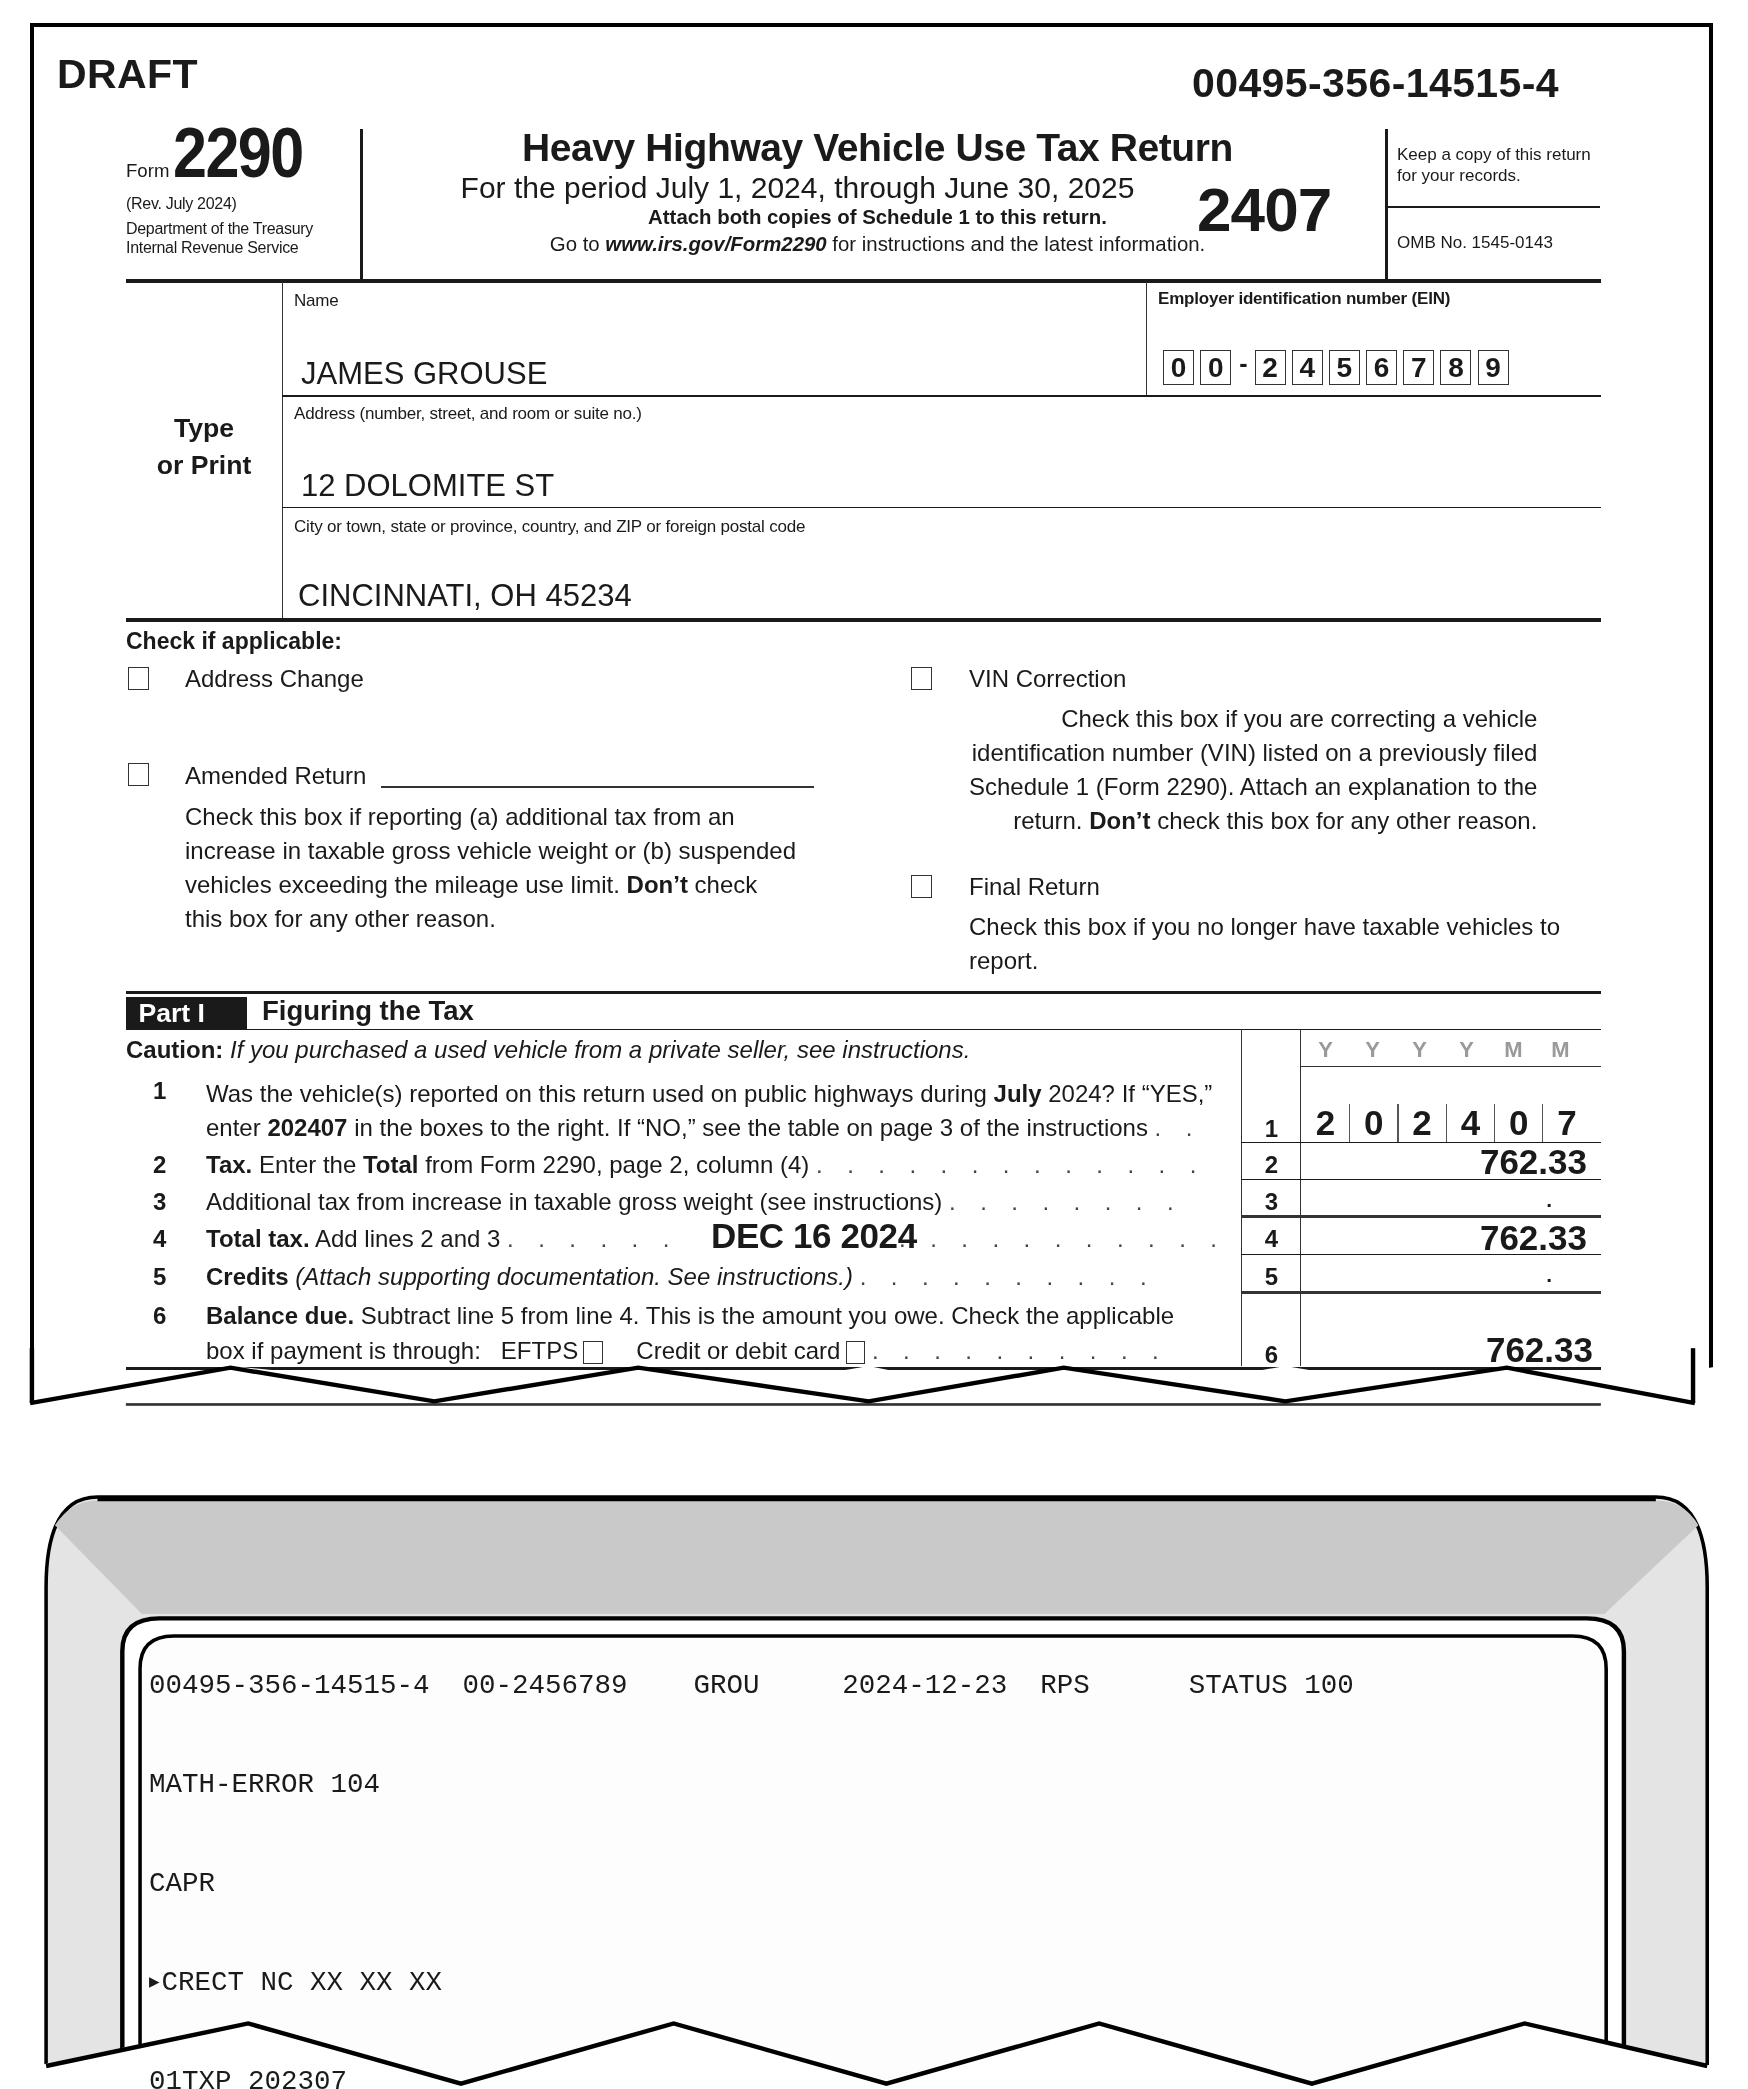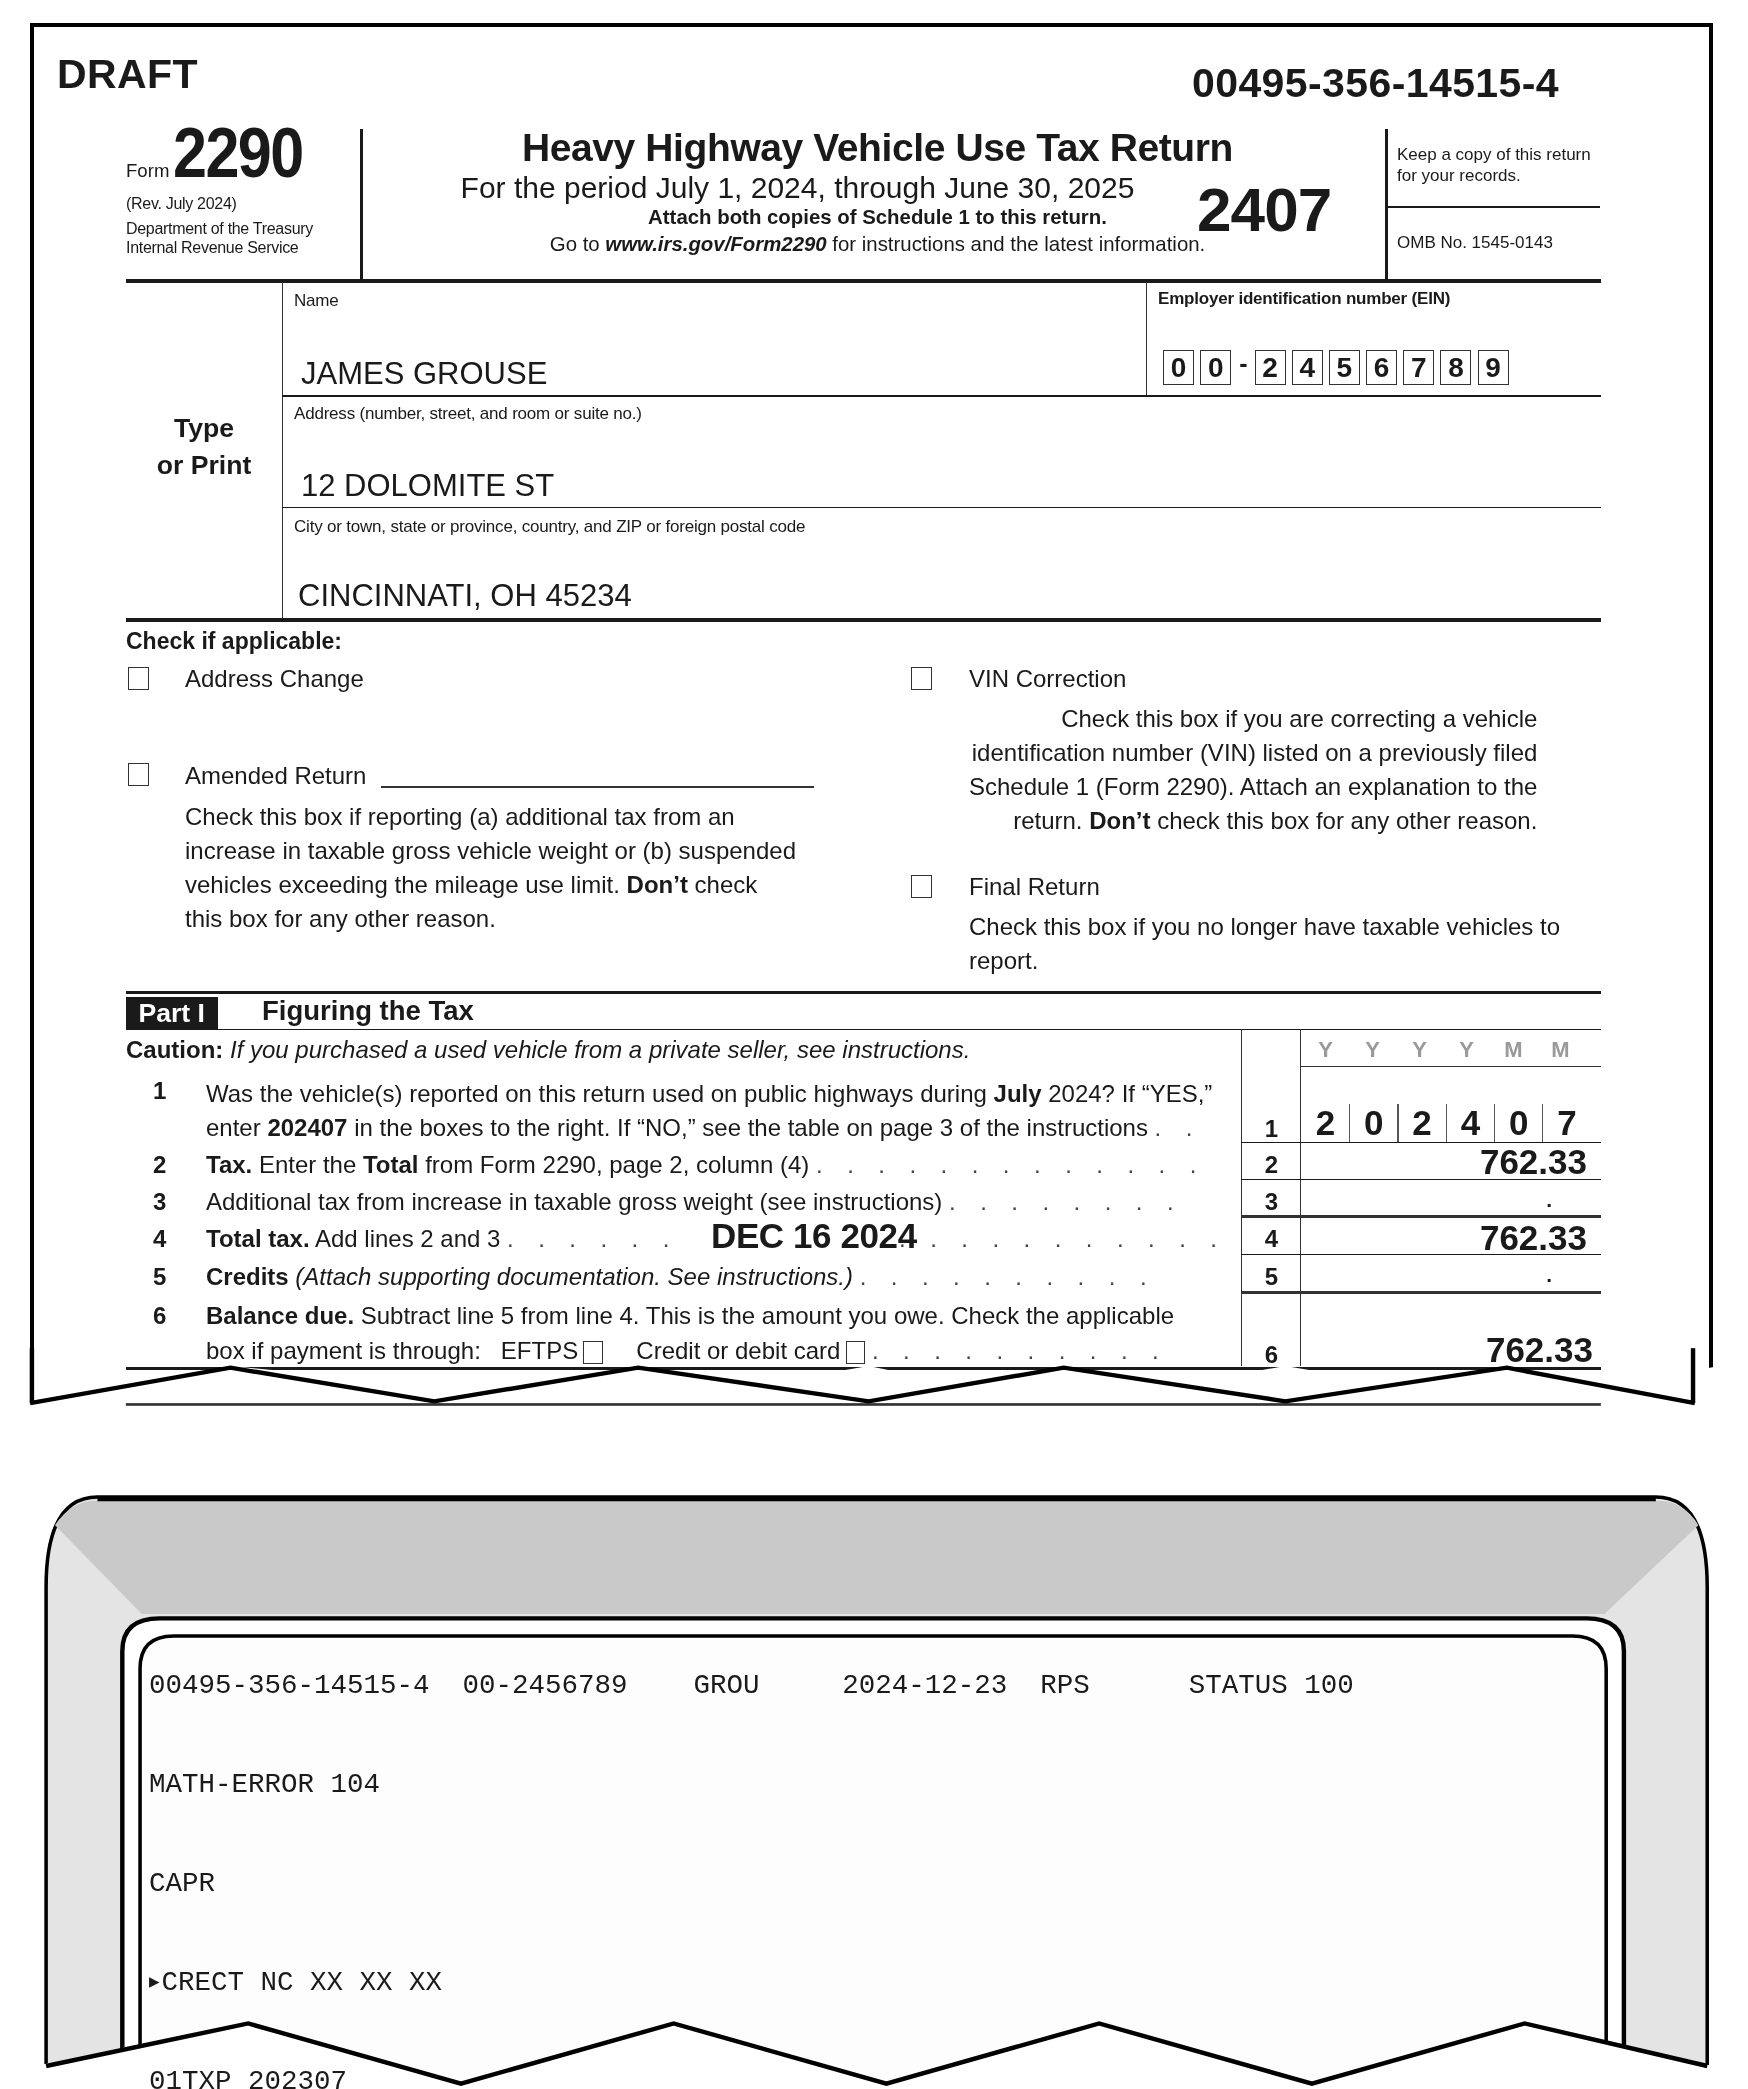--- a/index.html
+++ b/index.html
@@ -41,21 +41,21 @@
   .ein-box { width: 31px; height: 35px; border: 1.3px solid #333; margin-right: 6.2px; font-size: 28px; font-weight: bold; text-align: center; line-height: 34px; }
   .ein-dash { font-size: 25px; margin: 0 7px 7px 1.8px; font-weight: bold; }
 
   .check-head { left: 126px; top: 628px; font-size: 23px; font-weight: bold; }
   .cb { width: 21px; height: 23px; border: 1.3px solid #333; background: #fff; }
   .cb-label { font-size: 24px; }
   .cb-desc { font-size: 24px; line-height: 34px; }
   .cb-desc b { font-weight: bold; }
   .amend-line { left: 381px; top: 786px; width: 433px; height: 1.8px; background: #333; }
 
-  .part-tag { left: 126px; top: 997px; width: 92px; height: 32px; background: #1a1a1a; color: #fff; font-size: 26.6px; font-weight: bold; line-height: 32px; padding-left: 12.4px; }
+  .part-tag { left: 126px; top: 997px; width: 121px; height: 32px; background: #1a1a1a; color: #fff; font-size: 26.6px; font-weight: bold; line-height: 32px; padding-left: 12.4px; }
   .part-title { left: 262px; top: 995px; font-size: 27.5px; font-weight: bold; }
   .caution { left: 126px; top: 1036px; font-size: 24px; }
   .caution b { font-weight: bold; }
   .caution i { font-style: italic; }
 
   .line-num { font-size: 24px; font-weight: bold; }
   .line-text { font-size: 24px; white-space: nowrap; }
   .line-text b { font-weight: bold; }
   .line-text i { font-style: italic; }
   .dots { color: #444; letter-spacing: 8.9px; }

